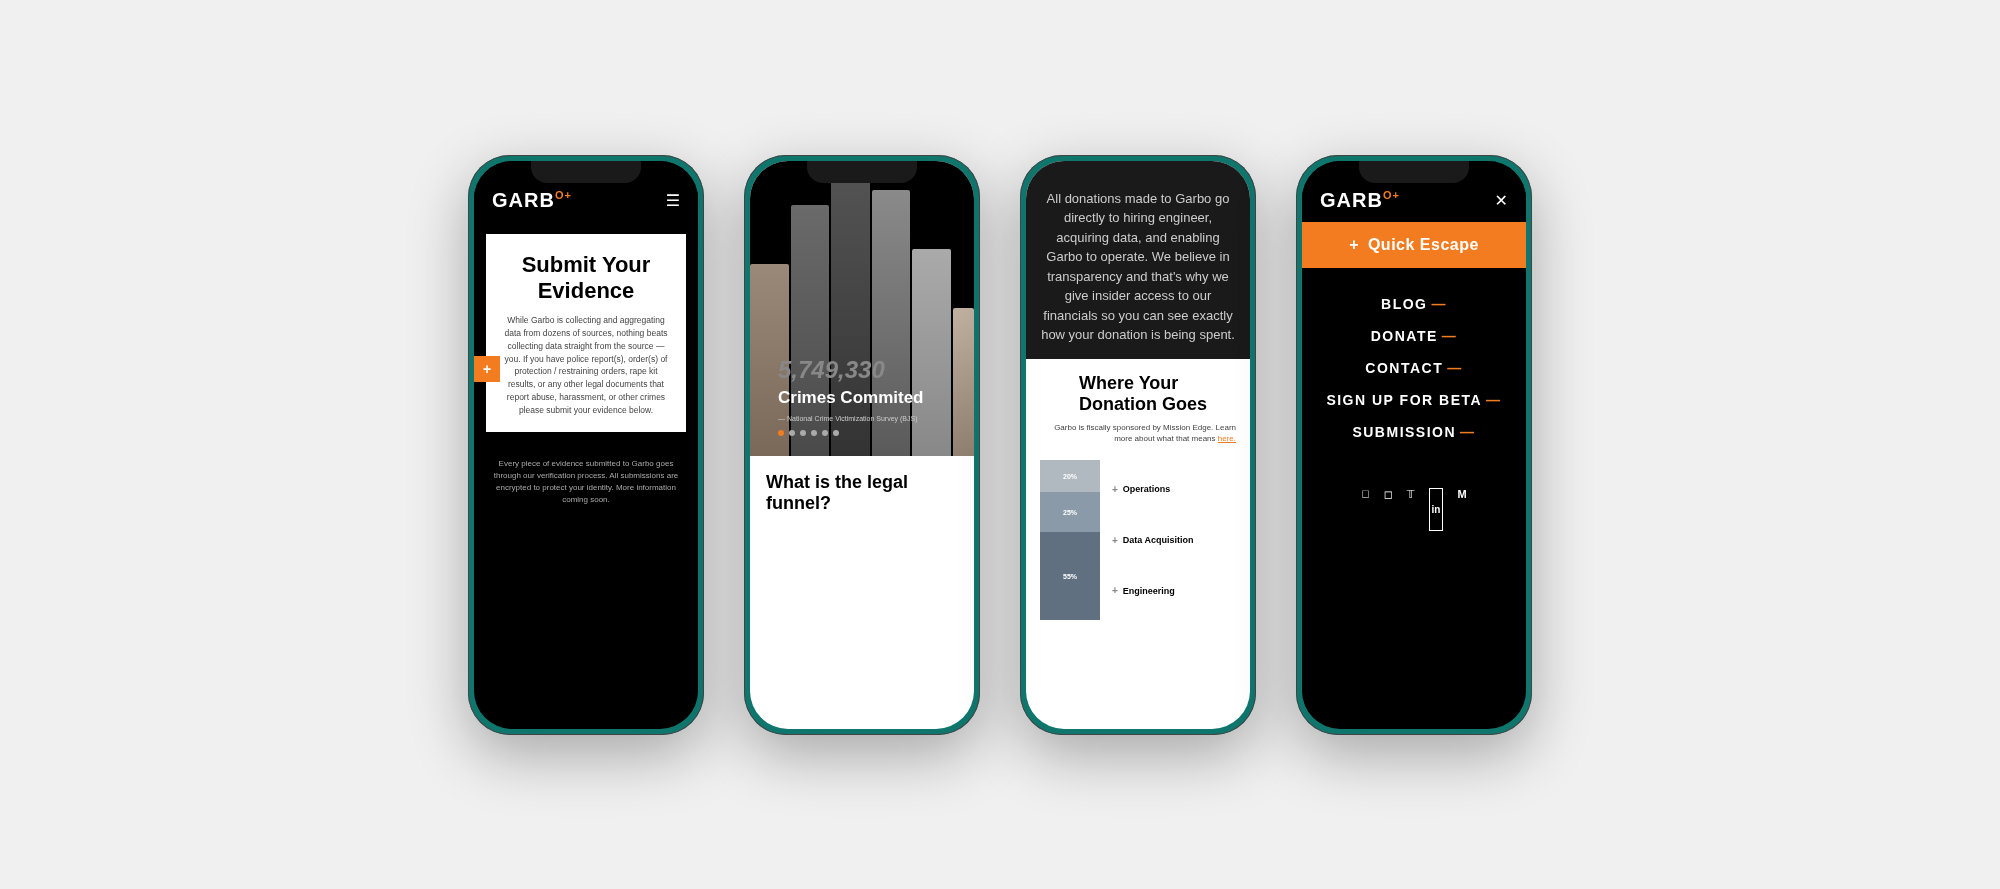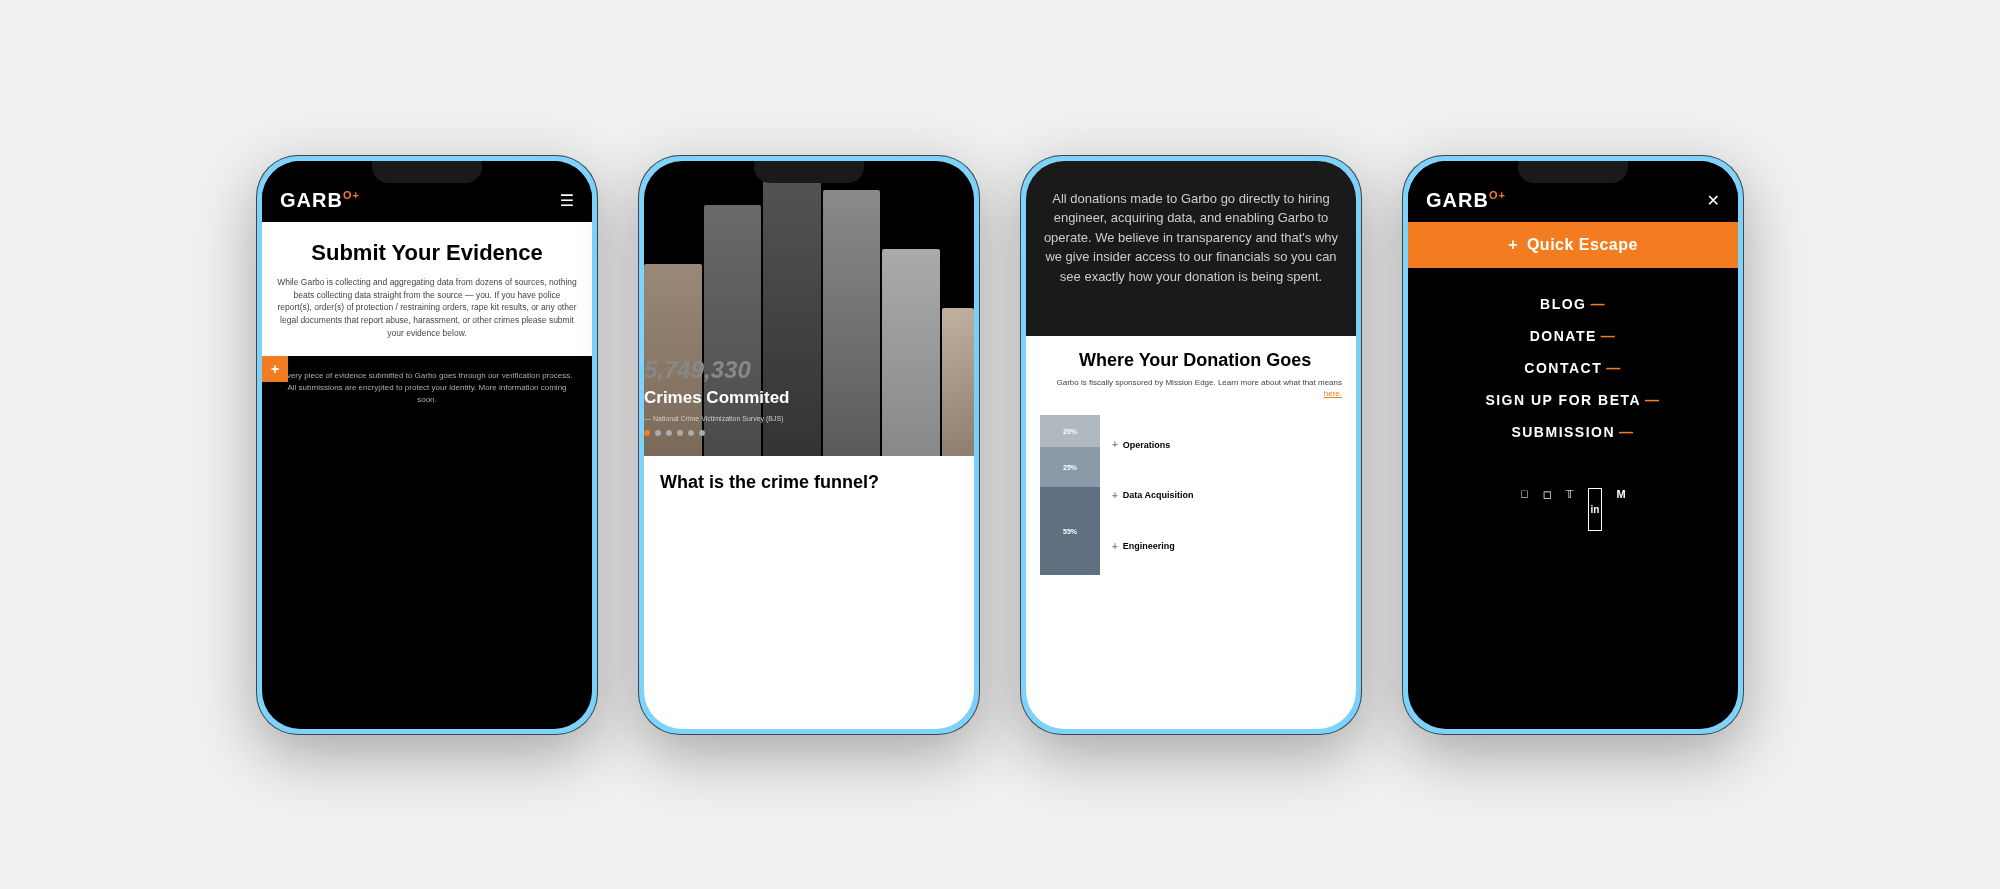--- a/index.html
+++ b/index.html
@@ -10,23 +10,23 @@
       height: 889px;
       display: flex;
       align-items: center;
       justify-content: center;
       gap: 40px;
       overflow: hidden;
     }
 
     
     .phone {
-      width: 342px;
+      width: 236px;
       height: 580px;
-      background: #7dd3fc;
+      background: #0f766e;
       border-radius: 42px;
       padding: 6px;
       box-shadow: 0 20px 60px rgba(0,0,0,0.3), inset 0 0 0 1px #444;
       position: relative;
       flex-shrink: 0;
     }
     .phone-inner {
       width: 100%;
       height: 100%;
       background: #fff;
@@ -66,21 +66,21 @@
       color: #f47c20;
       font-size: 11px;
       font-weight: 900;
     }
     .hamburger {
       color: #fff;
       font-size: 16px;
     }
     .phone1 .content-white {
       background: #fff;
-      margin: 0;
+      margin: 12px;
       padding: 18px 15px 16px;
       text-align: center;
     }
     .phone1 .content-white h1 {
       font-size: 22px;
       font-weight: 900;
       color: #000;
       line-height: 1.2;
       margin-bottom: 10px;
     }
@@ -119,21 +119,21 @@
     .phone2 .phone-inner { background: #fff; }
     .phone2 .top-section {
       background: #000;
       height: 295px;
       position: relative;
       overflow: hidden;
     }
     .phone2 .stats-overlay {
       position: absolute;
       bottom: 20px;
-      left: 0;
+      left: 28px;
     }
     .phone2 .stats-overlay .big-number {
       font-size: 24px;
       font-weight: 900;
       color: #888;
       font-style: italic;
     }
     .phone2 .stats-overlay .crimes-label {
       font-size: 17px;
       font-weight: 900;
@@ -347,21 +347,21 @@
           <span class="active"></span>
           <span></span>
           <span></span>
           <span></span>
           <span></span>
           <span></span>
         </div>
       </div>
     </div>
     <div class="bottom-section">
-      <h2>What is the crime funnel?</h2>
+      <h2>What is the legal funnel?</h2>
     </div>
   </div>
 </div>
 
 <div class="phone phone3">
   <div class="phone-inner">
     <div class="notch"></div>
     <div class="top-dark">
       <p>All donations made to Garbo go directly to hiring engineer, acquiring data, and enabling Garbo to operate. We believe in transparency and that's why we give insider access to our financials so you can see exactly how your donation is being spent.</p>
     </div>

